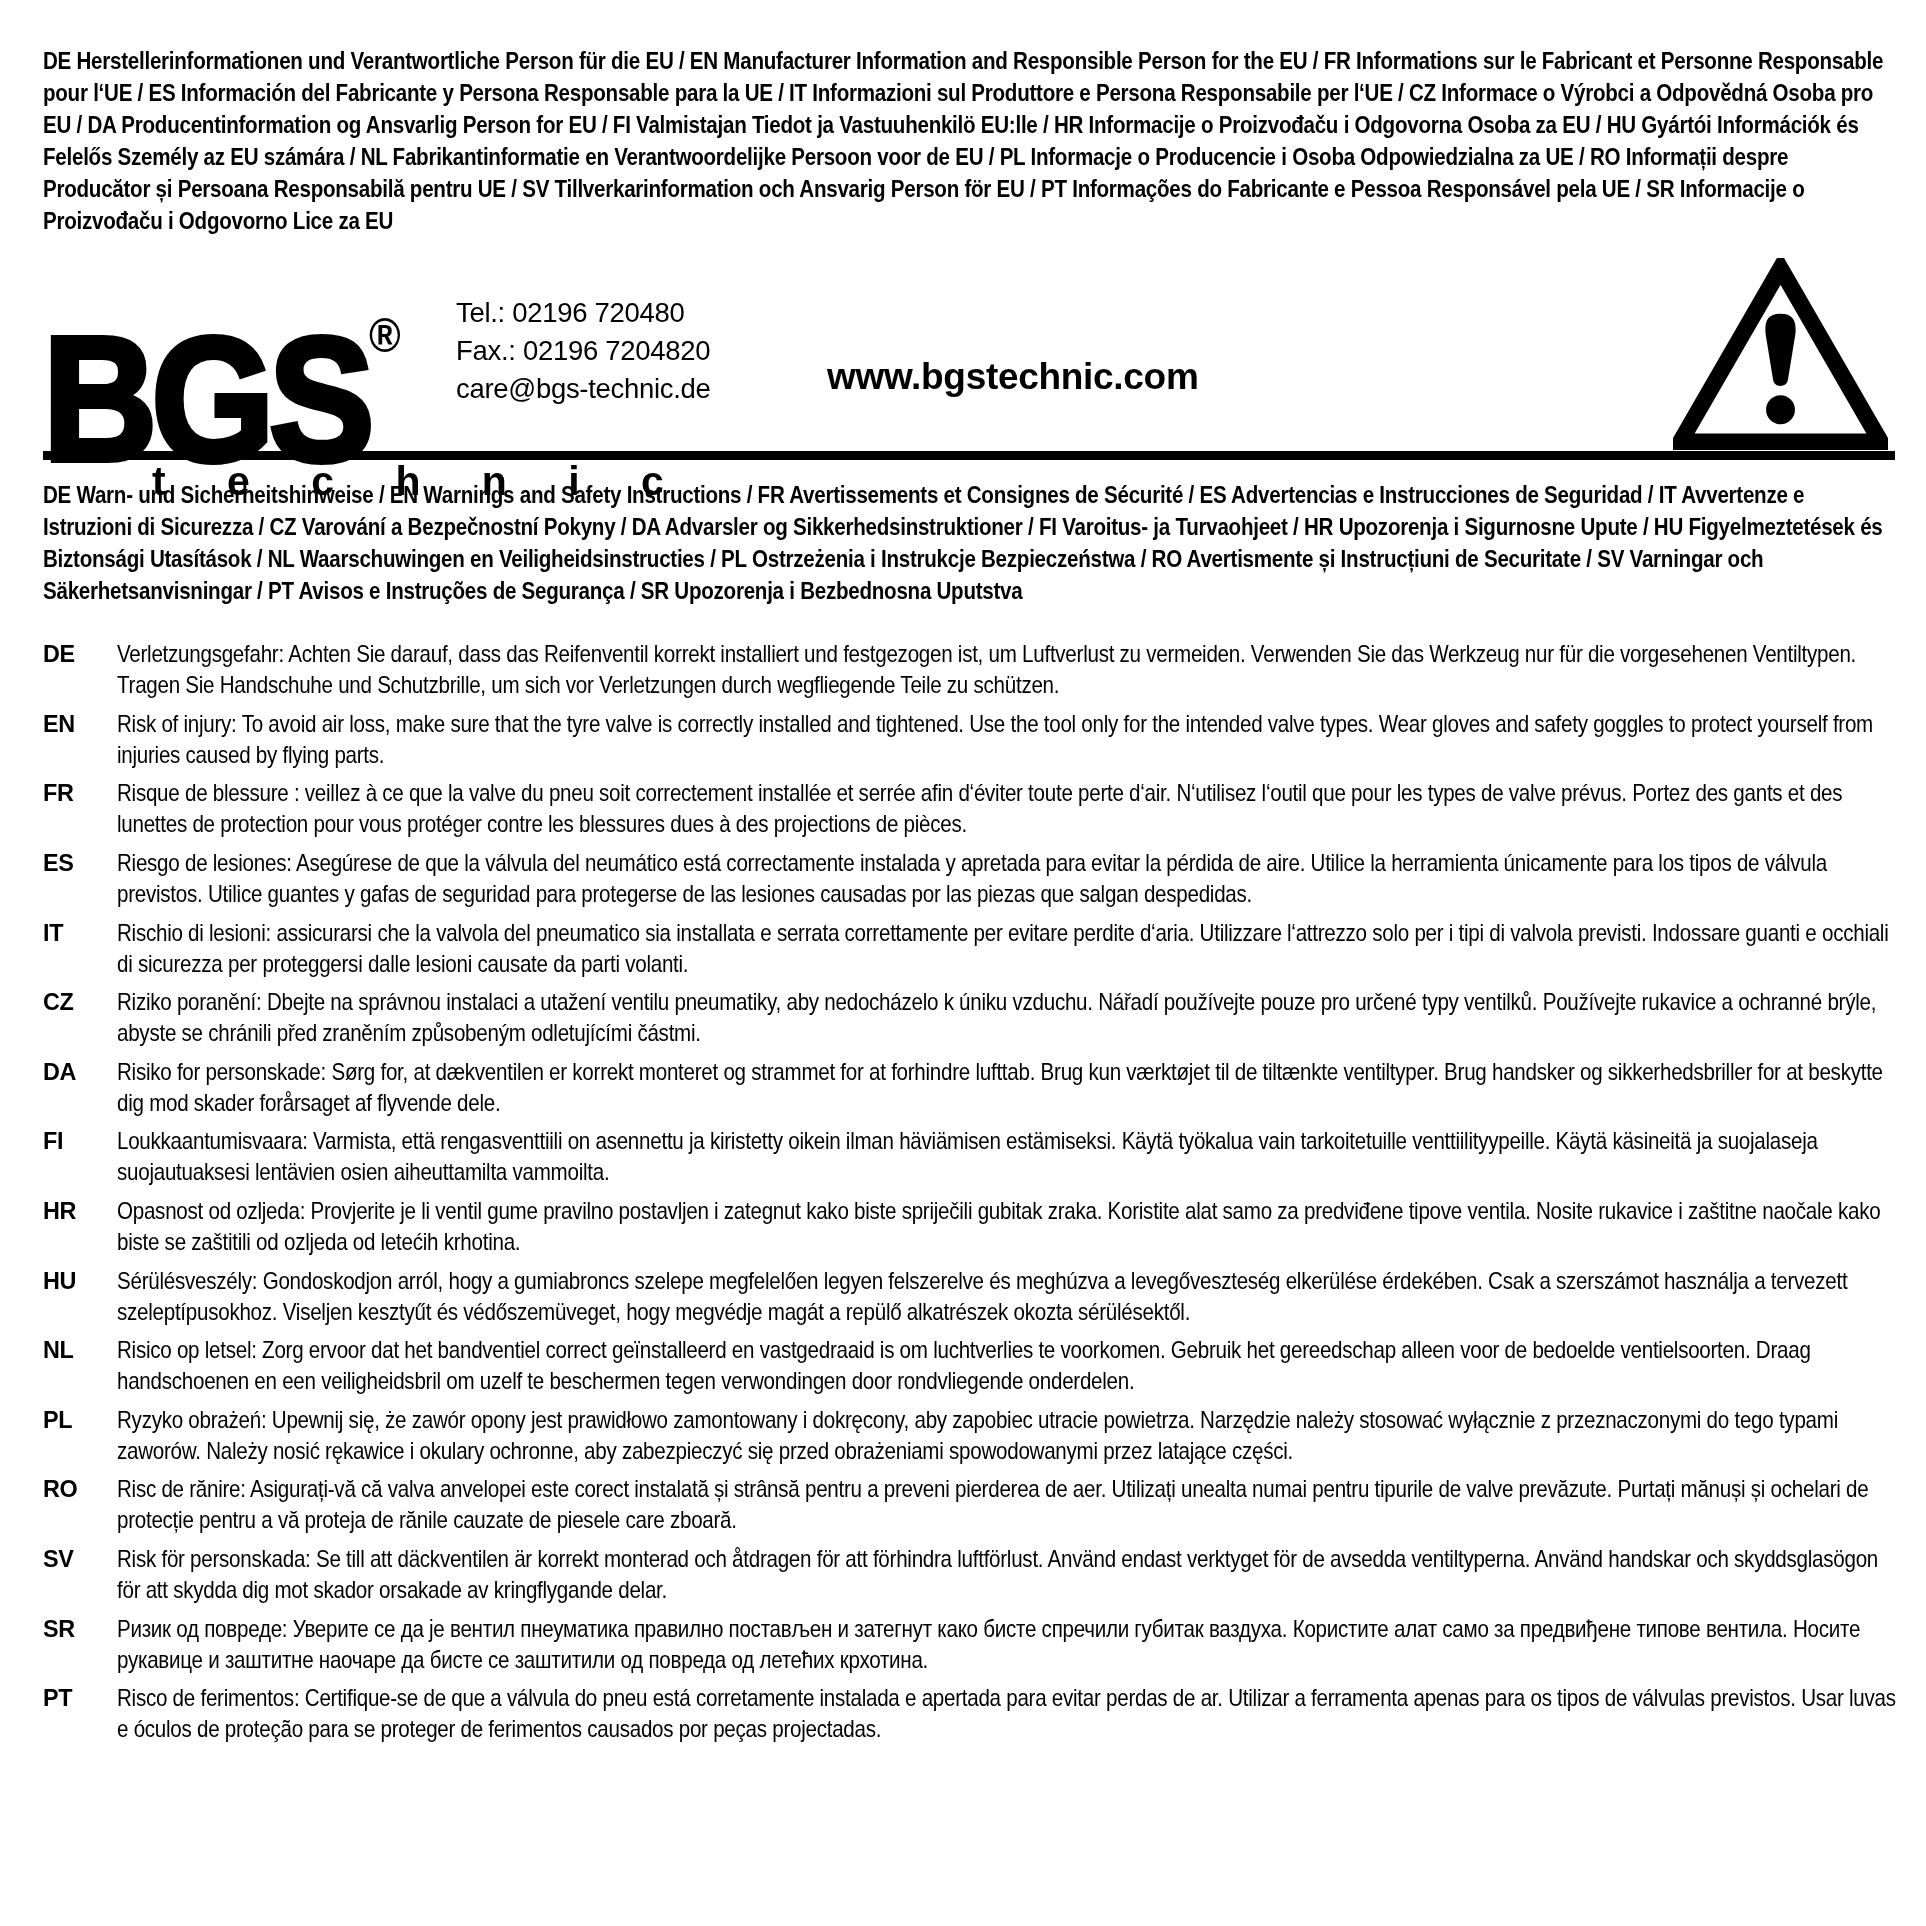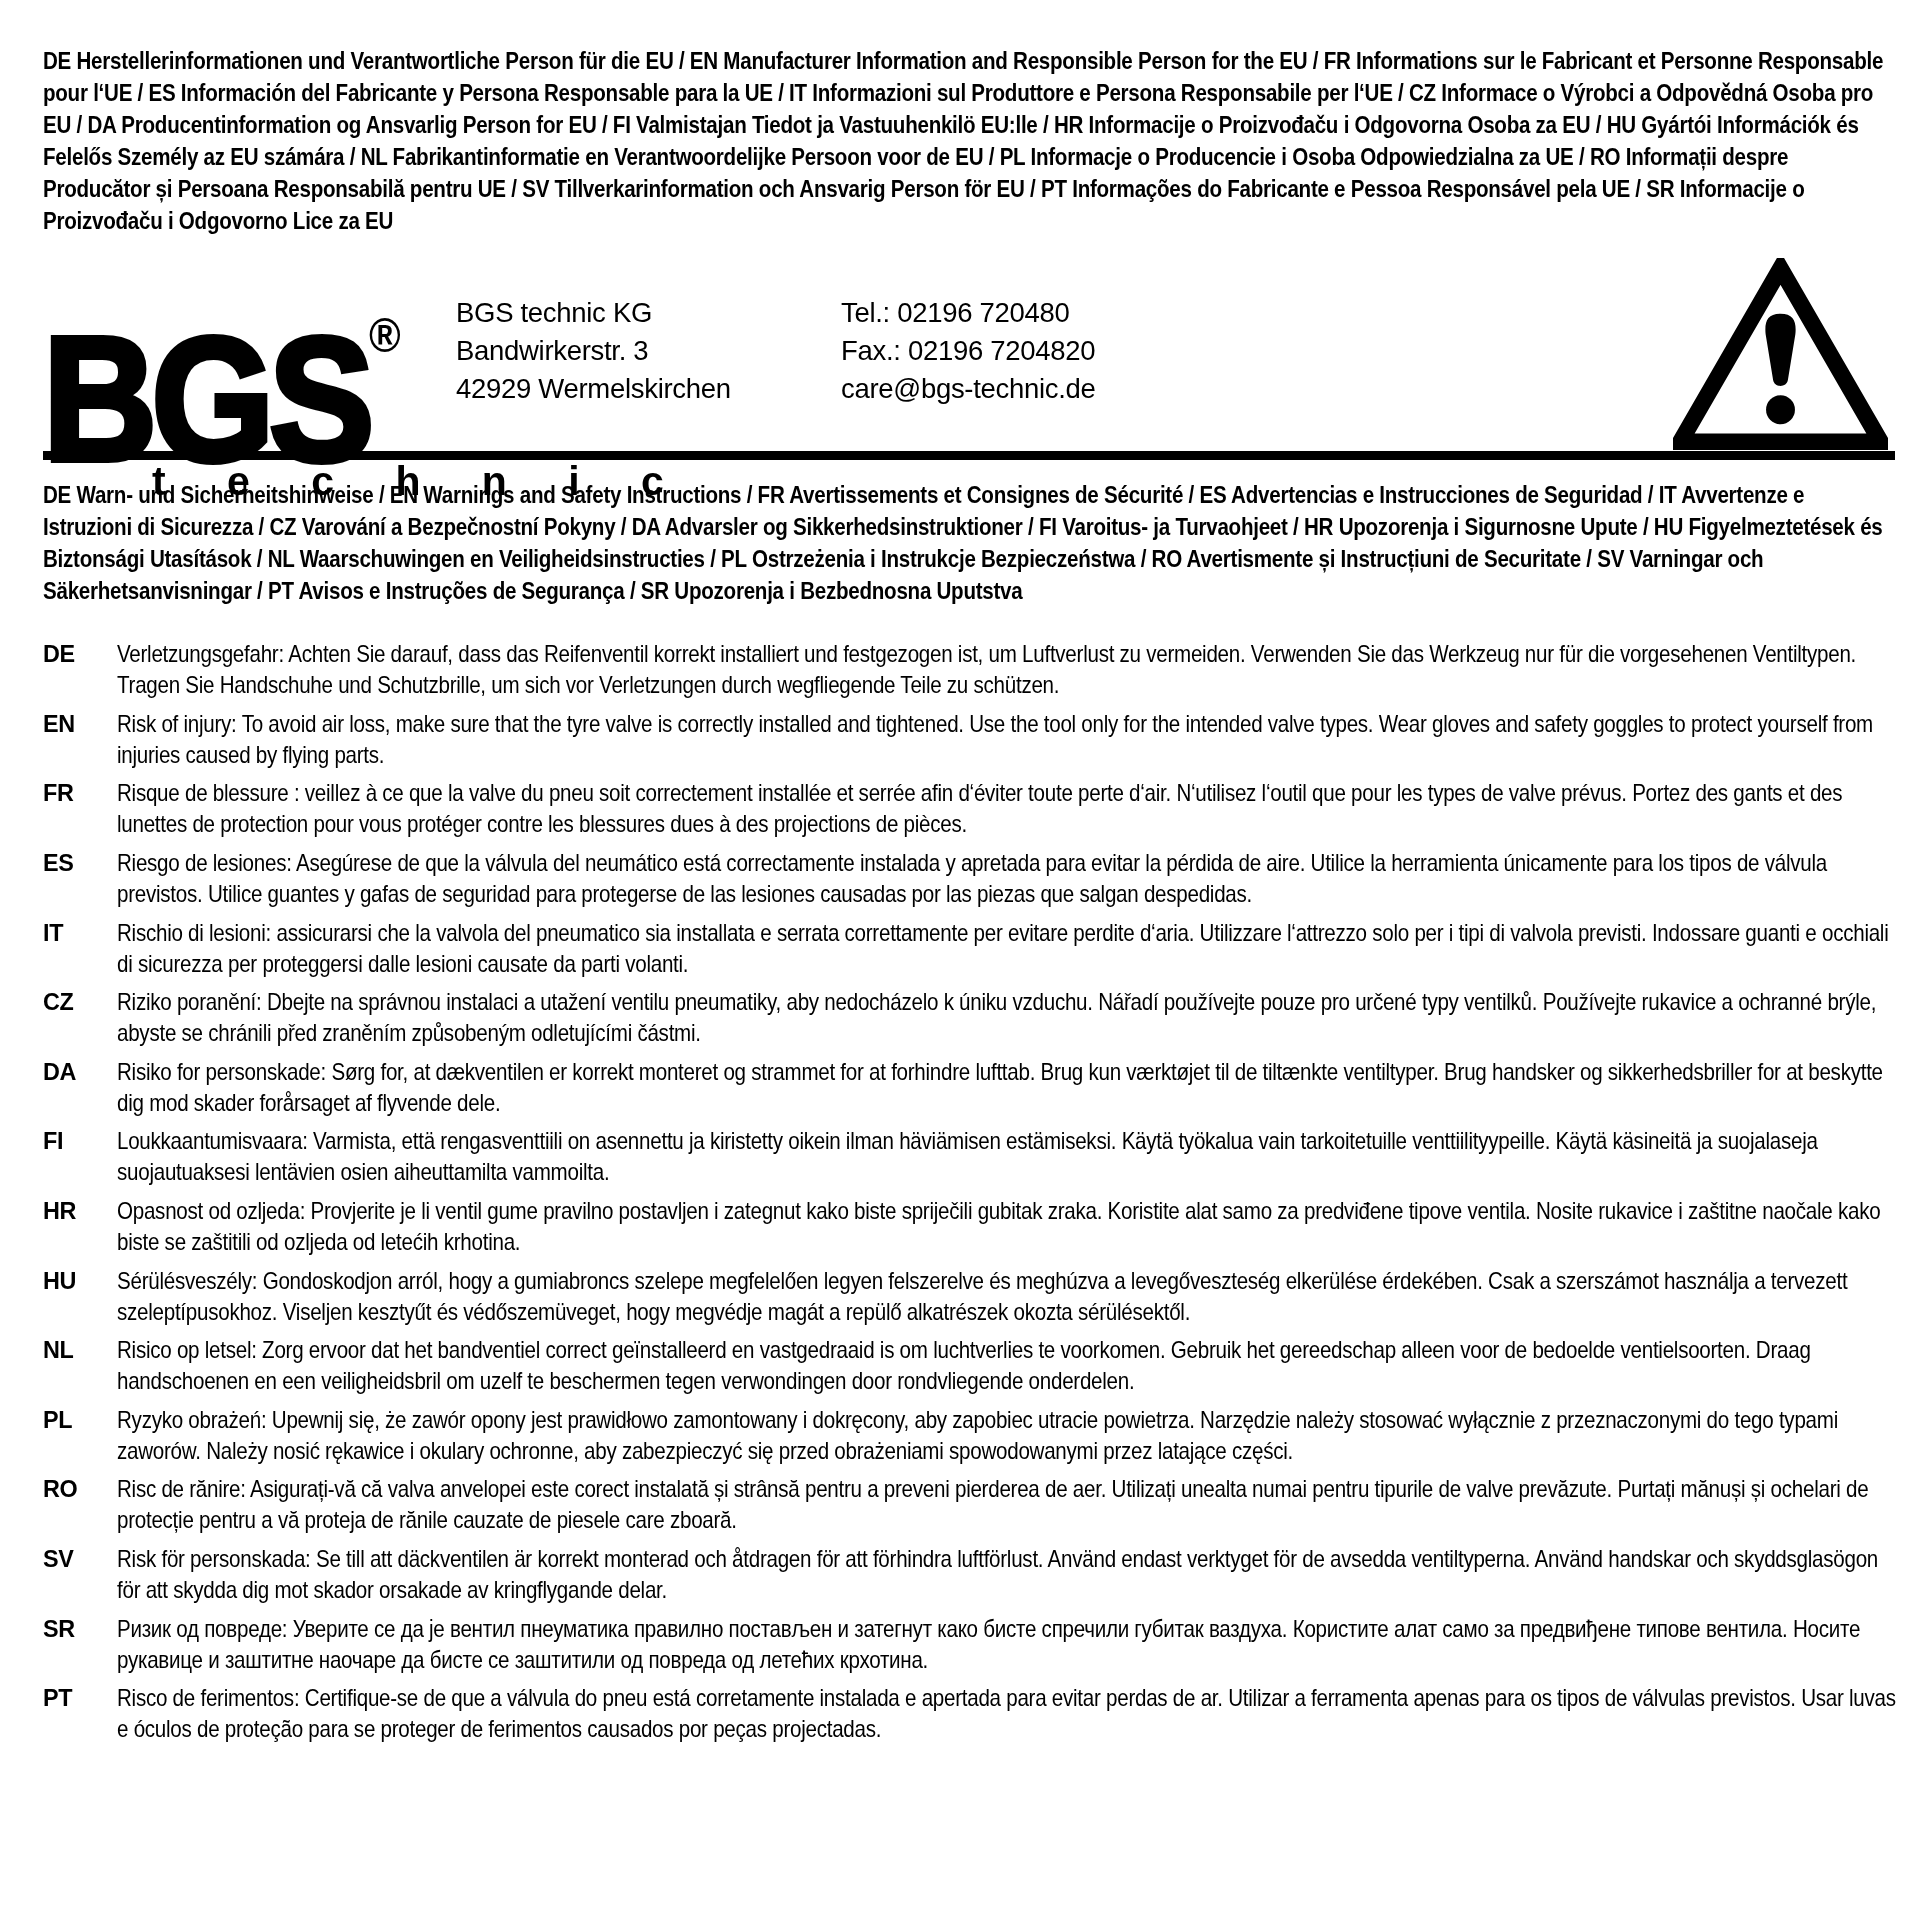--- a/index.html
+++ b/index.html
@@ -119,32 +119,28 @@
 
   <div class="top-header condensed">DE Herstellerinformationen und Verantwortliche Person für die EU / EN Manufacturer Information and Responsible Person for the EU / FR Informations sur le Fabricant et Personne Responsable pour l‘UE / ES Información del Fabricante y Persona Responsable para la UE / IT Informazioni sul Produttore e Persona Responsabile per l‘UE / CZ Informace o Výrobci a Odpovědná Osoba pro EU / DA Producentinformation og Ansvarlig Person for EU / FI Valmistajan Tiedot ja Vastuuhenkilö EU:lle / HR Informacije o Proizvođaču i Odgovorna Osoba za EU / HU Gyártói Információk és Felelős Személy az EU számára / NL Fabrikantinformatie en Verantwoordelijke Persoon voor de EU / PL Informacje o Producencie i Osoba Odpowiedzialna za UE / RO Informații despre Producător și Persoana Responsabilă pentru UE / SV Tillverkarinformation och Ansvarig Person för EU / PT Informações do Fabricante e Pessoa Responsável pela UE / SR Informacije o Proizvođaču i Odgovorno Lice za EU</div>
 
   <div class="brand-row">
 
     <div class="logo-block">
       <div class="logo-main"><span>BGS</span><span class="logo-reg">®</span></div>
       <div class="logo-sub">t e c h n i c</div>
     </div>
 
-    <div class="address-block">
-      <div class="address-line">BGS technic KG</div>
-      <div class="address-line">Bandwirkerstr. 3</div>
-      <div class="address-line">42929 Wermelskirchen</div>
-    </div>
 
     <div class="contact-block">
       <div class="contact-line">Tel.: 02196 720480</div>
       <div class="contact-line">Fax.: 02196 7204820</div>
       <div class="contact-line">care@bgs-technic.de</div>
     </div>
 
+    <div class="website-block">www.bgstechnic.com</div>
 
     <div class="triangle-block">
       <svg width="215" height="194" viewBox="0 0 104 94" aria-hidden="true">
         <path d="M52 5 L100.5 89 L3.5 89 Z" fill="none" stroke="#000" stroke-width="8"></path>
         <path d="M52 27 C58.5 27 59.8 31 59.2 37 L55.6 59 C55 63 49 63 48.4 59 L44.8 37 C44.2 31 45.5 27 52 27 Z" fill="#000"></path>
         <circle cx="52" cy="73.5" r="7" fill="#000"></circle>
       </svg>
     </div>
 
   </div>

